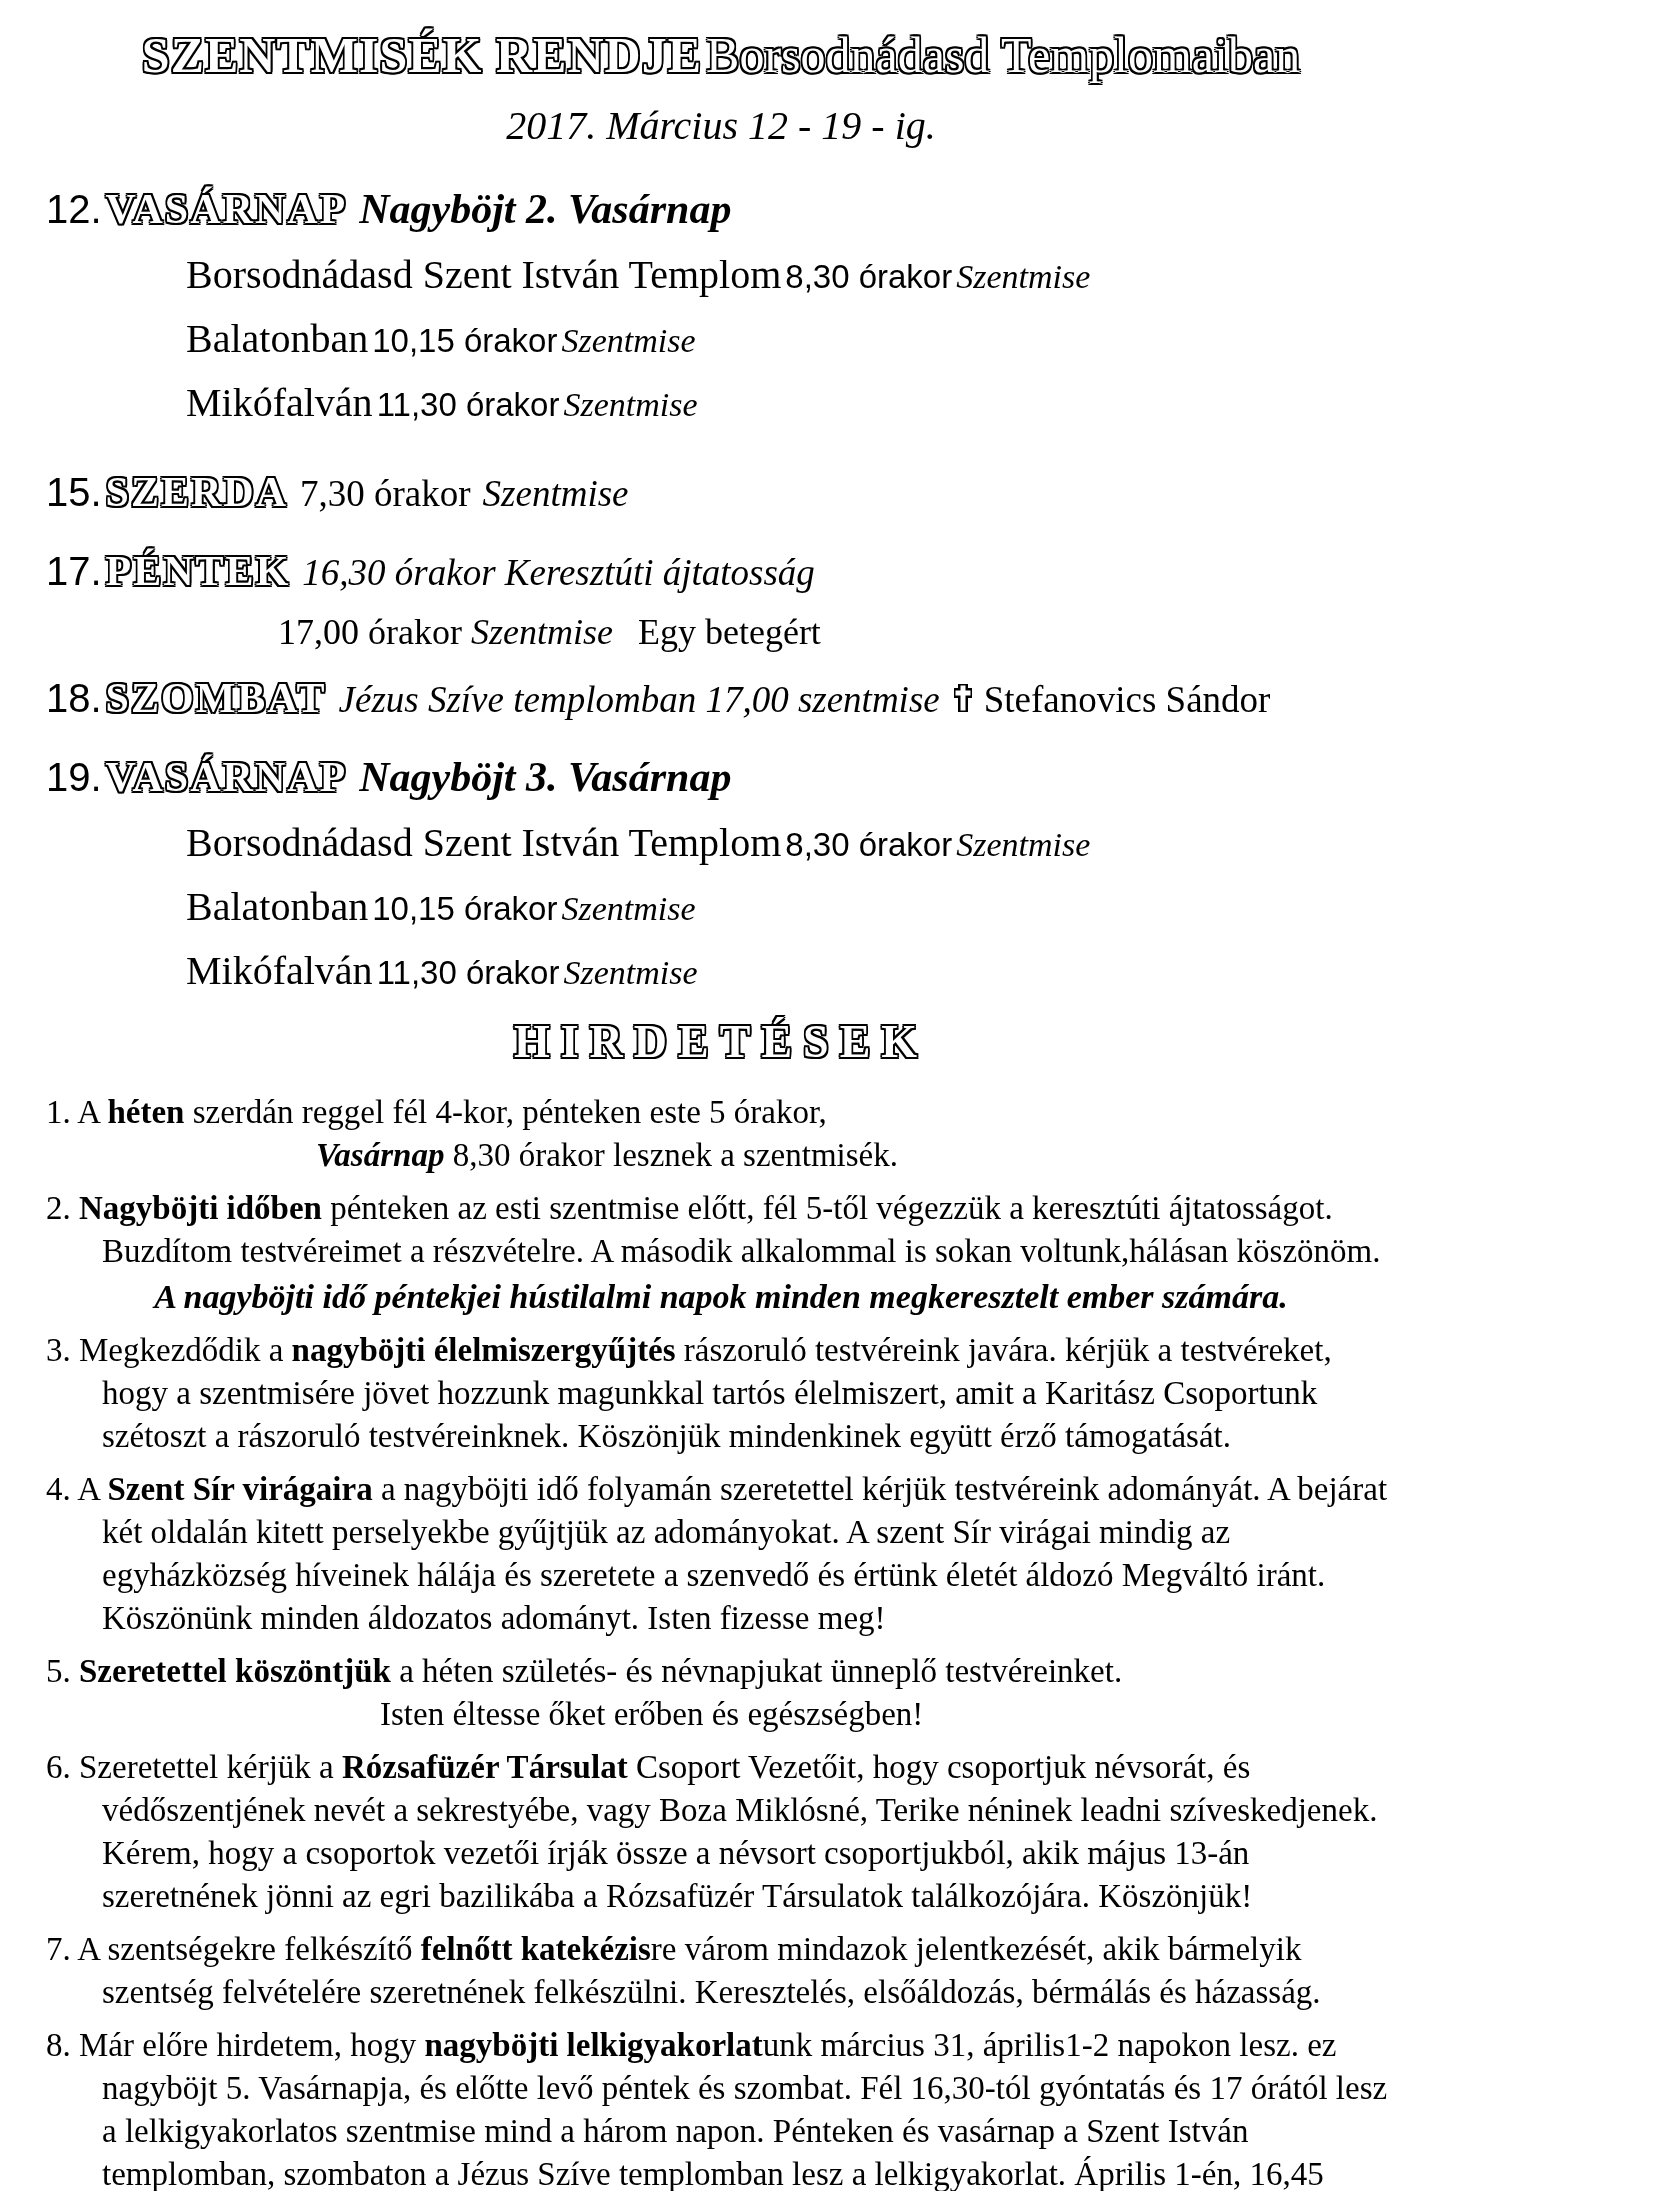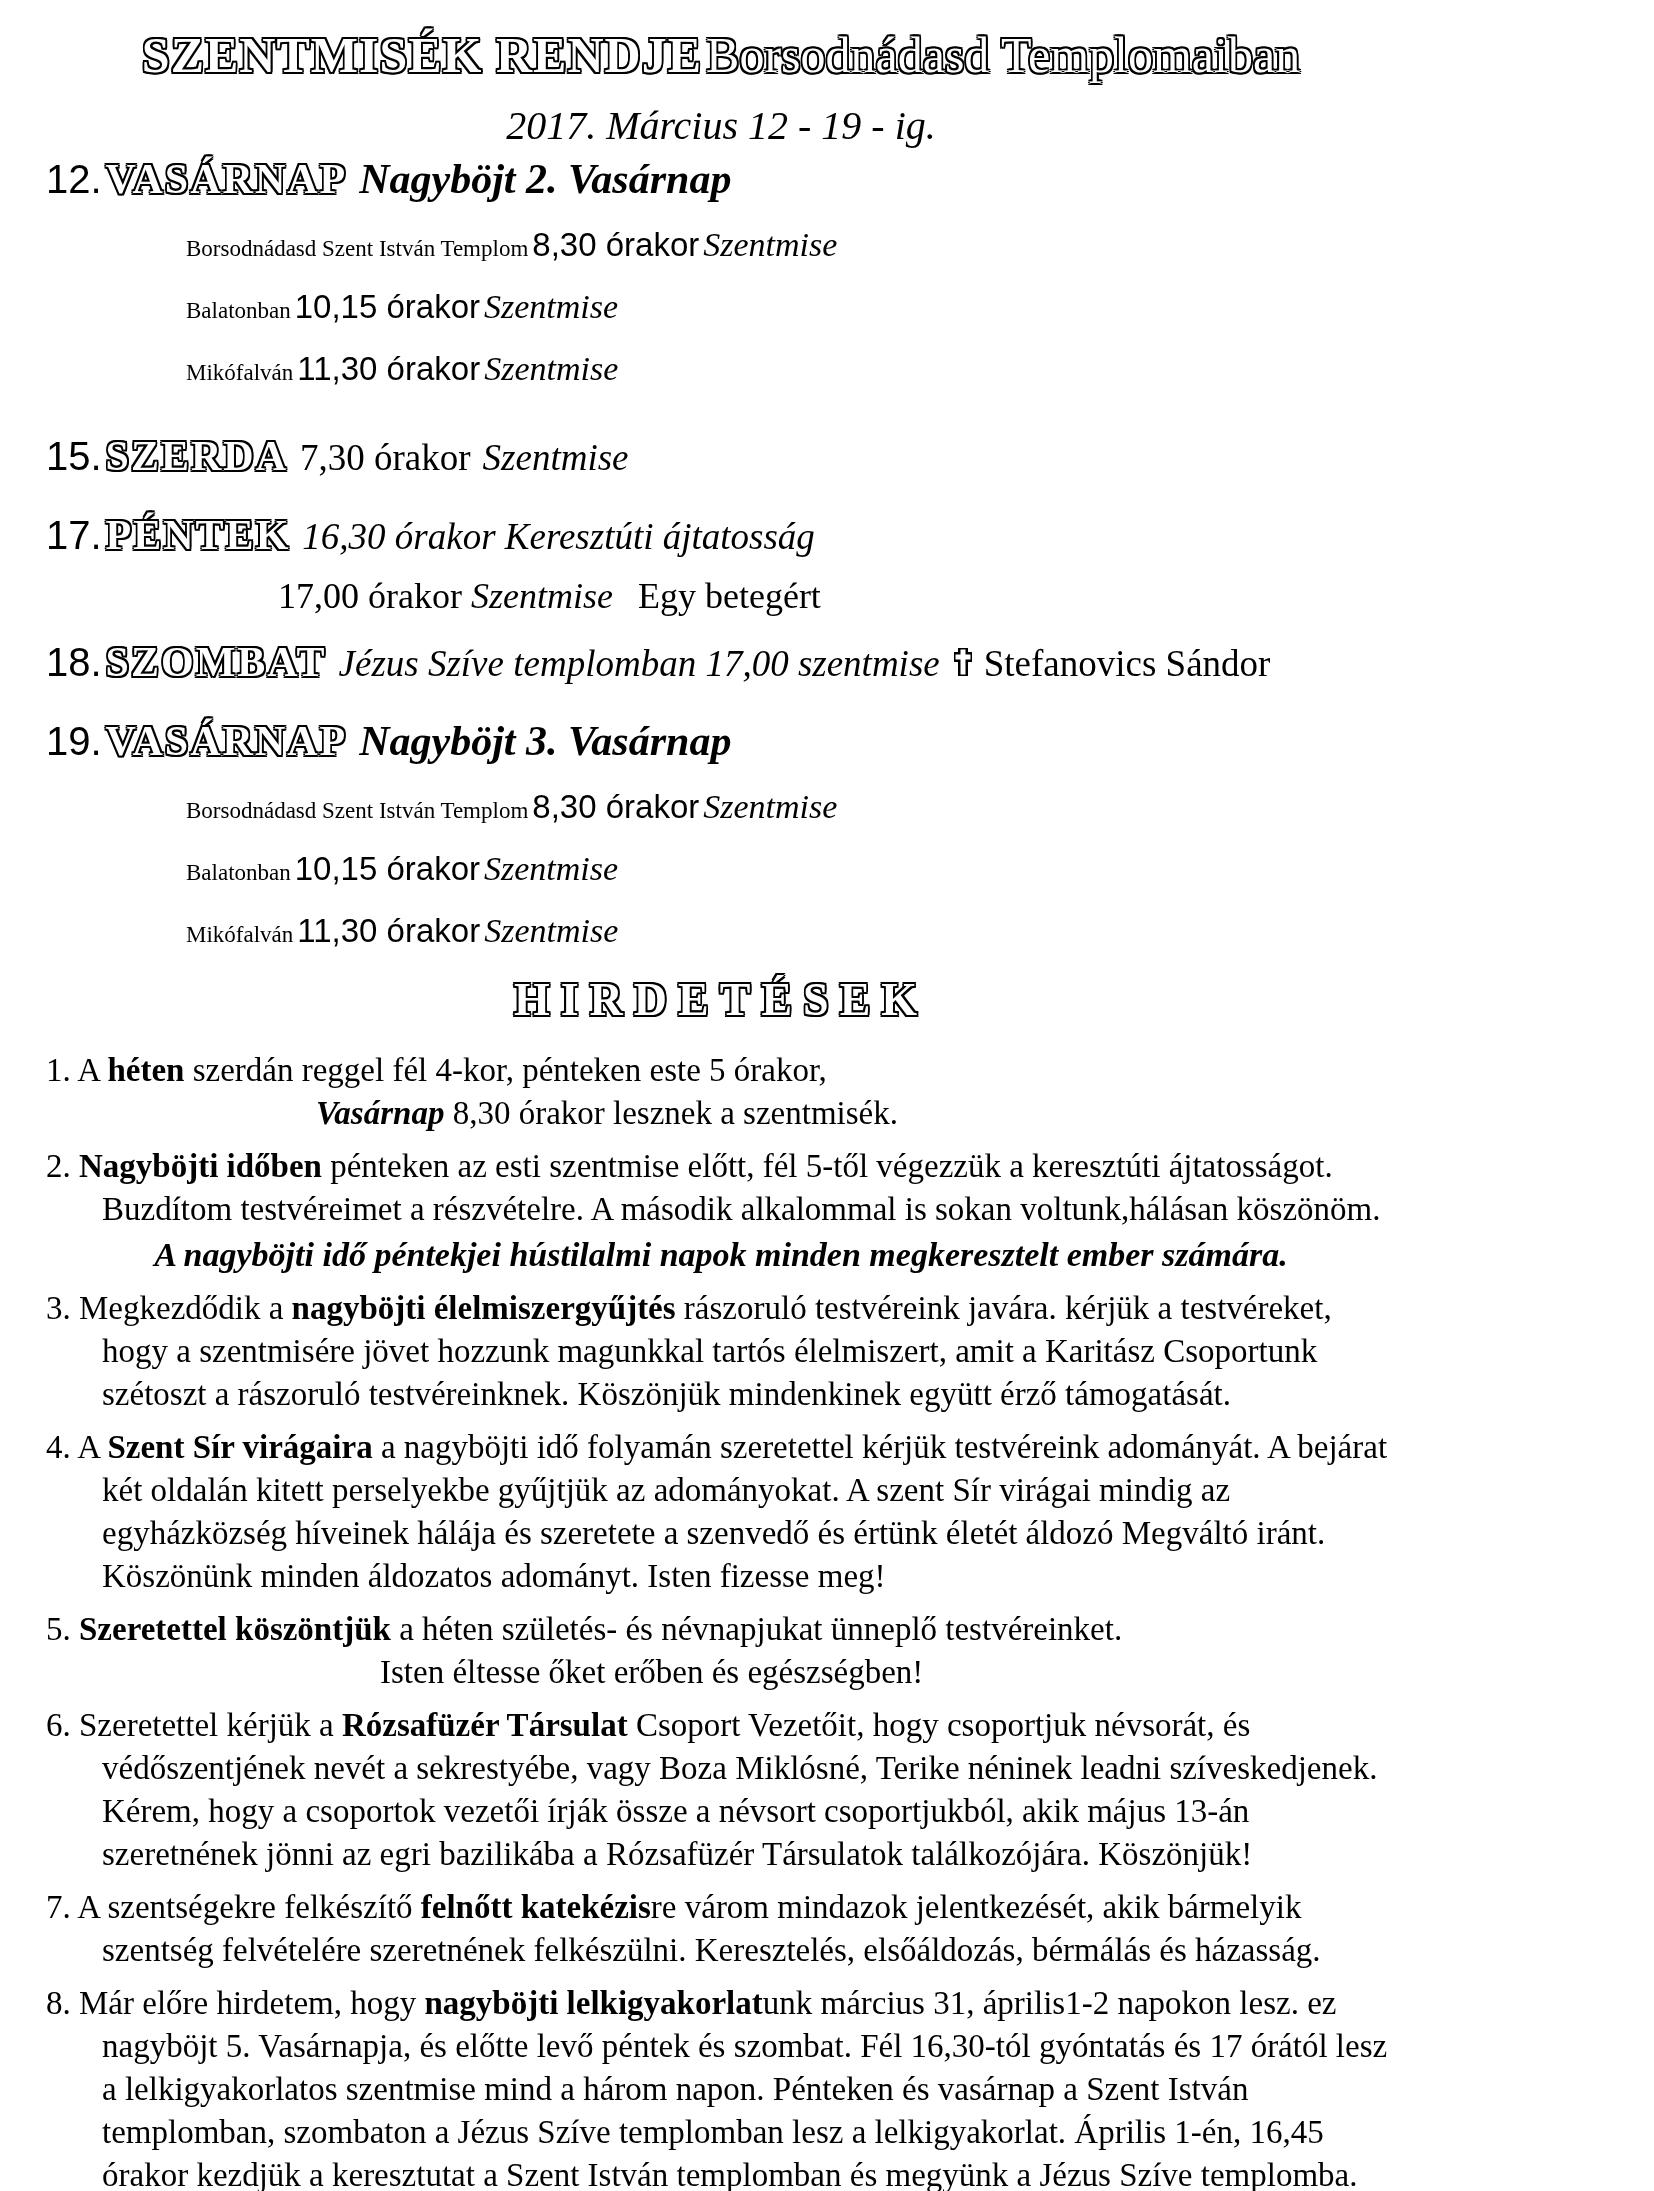--- a/index.html
+++ b/index.html
@@ -19,31 +19,31 @@
       -1.6px 1.6px 0 #000, 1.6px 1.6px 0 #000,
       -1.8px 0 0 #000, 1.8px 0 0 #000,
       0 -1.8px 0 #000, 0 1.8px 0 #000;
   }
   .title-line { text-align: center; line-height: 62px; white-space: nowrap; }
   .title-decor { font-size: 50px; font-weight: bold; letter-spacing: 1px; }
   .title-plain { font-size: 50px; }
   .subtitle { text-align: center; font-style: italic; font-size: 40px; line-height: 52px; margin-top: 2px; }
 
   .day-row { line-height: 54px; white-space: nowrap; }
-  .mt18 { margin-top: 0; } .mt26 { margin-top: 26px; }
+  .mt18 { margin-top: 30px; } .mt26 { margin-top: 26px; }
   .mt16 { margin-top: 16px; } .mt14 { margin-top: 14px; }
   .day-num { font-family: "Liberation Sans", sans-serif; font-size: 40px; }
   .day-name { font-size: 42px; font-weight: bold; letter-spacing: 2px; }
   .day-note { font-size: 42px; font-weight: bold; font-style: italic; margin-left: 8px; }
   .day-inline { font-size: 37px; margin-left: 8px; }
   .it { font-style: italic; }
 
   .masses { margin: 2px 0 0 140px; }
   .mass-line { line-height: 56px; white-space: nowrap; }
-  .mass-place { font-size: 23px; }
+  .mass-place { font-size: 40px; }
   .mass-time { font-family: "Liberation Sans", sans-serif; font-size: 33px; }
   .mass-type { font-size: 34px; font-style: italic; }
 
   .subline { margin-left: 232px; font-size: 36px; line-height: 50px; white-space: nowrap; }
   .note-gap { margin-left: 16px; }
 
   .cross-icon { display: inline-block; vertical-align: -3px; margin: 0 8px 0 10px; }
 
   .ann-heading { text-align: center; margin-top: 6px; line-height: 58px; }
   .ann-heading .hd { font-size: 46px; font-weight: bold; letter-spacing: 11px; }

